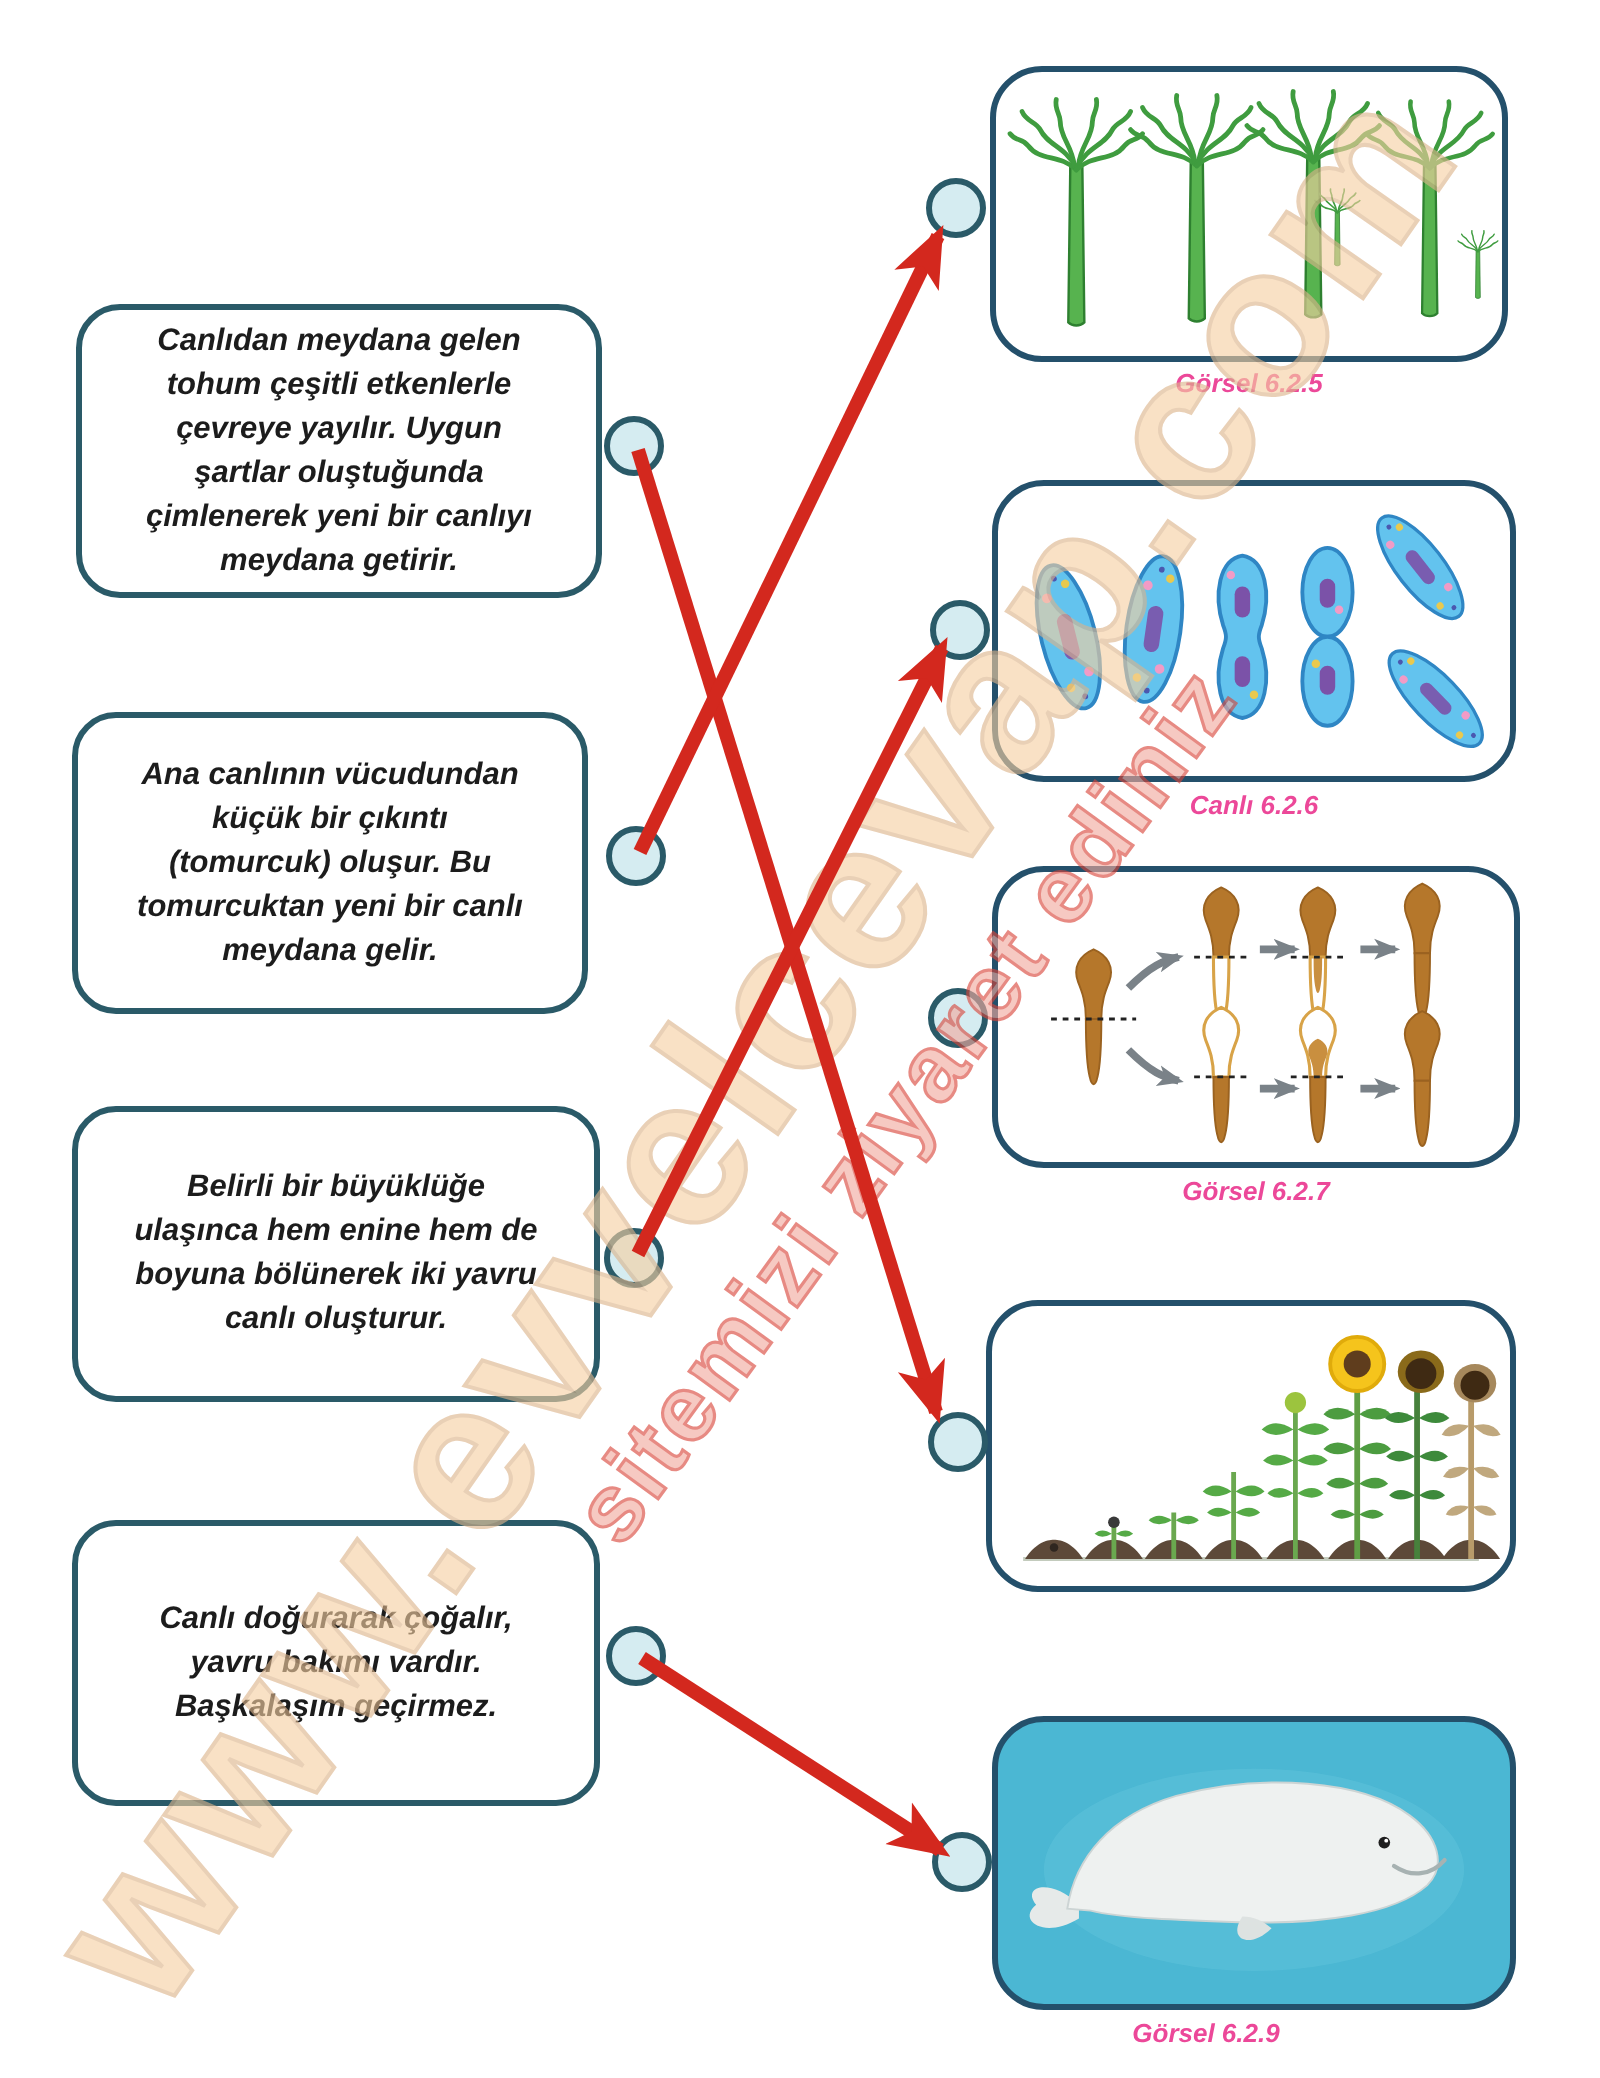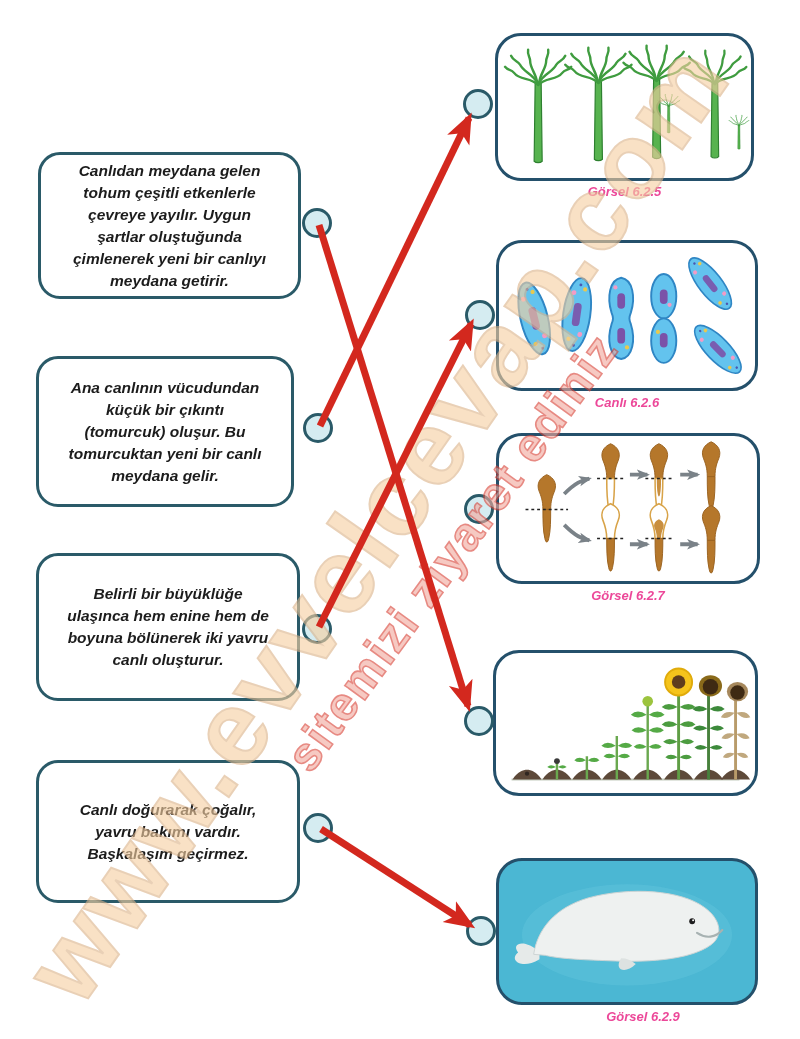--- a/index.html
+++ b/index.html
@@ -278,21 +278,21 @@
     <svg viewBox="0 0 252 145">
       <ellipse cx="126" cy="76" rx="108" ry="52" fill="#5fc2da" opacity="0.55"></ellipse>
       <path d="M36,94 C22,80 6,84 14,94 C4,102 18,112 36,101 Z" fill="#e6eae9"></path>
       <path d="M30,96 C34,70 52,48 86,38 C130,26 182,30 206,48 C221,59 225,74 215,84 C198,99 160,104 120,103 C90,102 58,101 42,97 Z" fill="#eef1f0" stroke="#ccd4d4" stroke-width="1"></path>
       <path d="M120,100 C112,112 124,117 135,106 C130,102 126,100 120,100 Z" fill="#dde2e1"></path>
       <circle cx="193" cy="62" r="3" fill="#1e1e1e"></circle>
       <circle cx="194" cy="61" r="1" fill="#ffffff"></circle>
       <path d="M198,74 C207,80 217,79 224,71" stroke="#a7b2b2" stroke-width="2.2" fill="none" stroke-linecap="round"></path>
     </svg>
   </div>
-  <div class="caption" style="left:512px;top:1009px;width:262px;">Görsel 6.2.9</div>
+  <div class="caption" style="left:472px;top:1009px;width:262px;">Görsel 6.2.9</div>
 
   <div class="dot" style="left:302px;top:208px;"></div>
   <div class="dot" style="left:303px;top:413px;"></div>
   <div class="dot" style="left:302px;top:614px;"></div>
   <div class="dot" style="left:303px;top:813px;"></div>
   <div class="dot" style="left:463px;top:89px;"></div>
   <div class="dot" style="left:465px;top:300px;"></div>
   <div class="dot" style="left:464px;top:494px;"></div>
   <div class="dot" style="left:464px;top:706px;"></div>
   <div class="dot" style="left:466px;top:916px;"></div>

